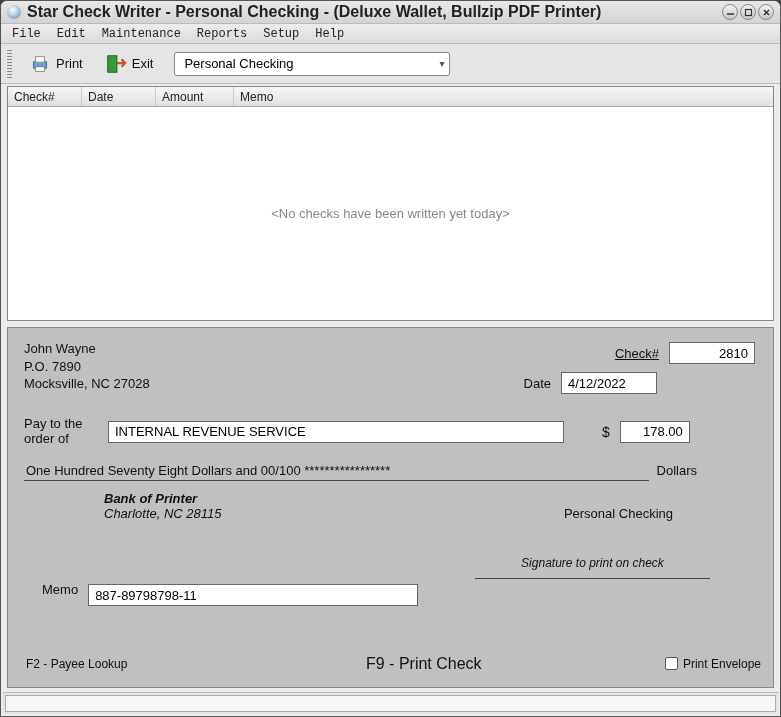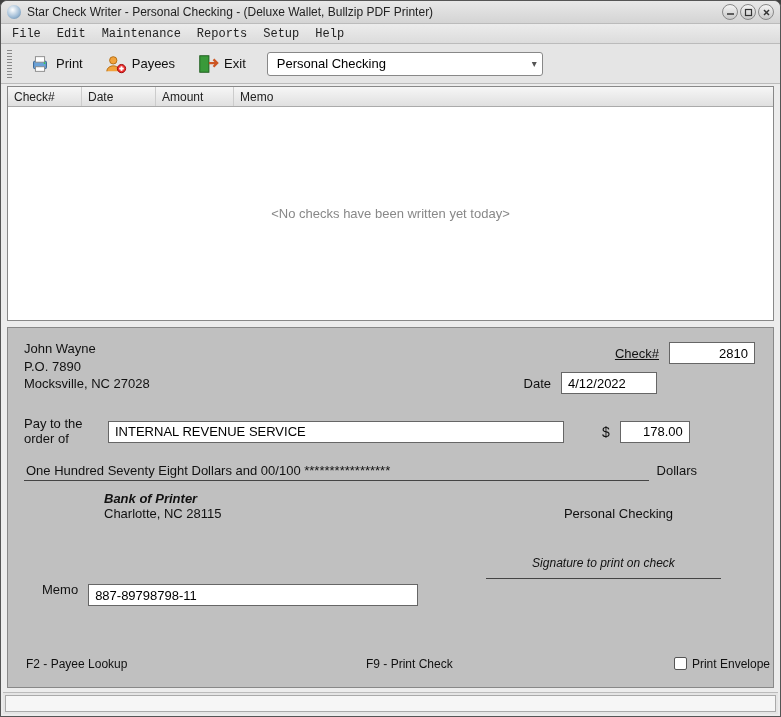--- a/index.html
+++ b/index.html
@@ -29,22 +29,22 @@
     padding: 0 6px;
     border-bottom: 1px solid #bbb;
   }
   .titlebar .app-icon {
     width: 14px; height: 14px;
     border-radius: 50%;
     background: radial-gradient(circle at 40% 35%, #fff, #9bb9d4 60%, #5a7a99);
     margin-right: 6px;
   }
   .titlebar .title {
-    font-weight: normal;
-    font-size: 12px;
+    font-weight: bold;
+    font-size: 16px;
     color: #222;
     flex: 1;
   }
   .titlebar .win-btns { display: flex; gap: 2px; }
   .titlebar .win-btn {
     width: 16px; height: 16px;
     border-radius: 50%;
     background: linear-gradient(to bottom, #f4f4f4, #c8c8c8);
     border: 1px solid #888;
     display:flex; align-items:center; justify-content:center;
@@ -155,30 +155,30 @@
   .paytoline { margin-top:24px; display:flex; align-items:center; gap:10px;}
   .paytoline .lbl { width:74px; line-height:1.15;}
   .payee-input{ width:456px; }
   .dollar-sign{ margin-left:28px; font-size:14px;}
   .amount-input{ width:70px;}
   .words-row{ margin-top:16px; display:flex; align-items:baseline; gap:8px;}
   .words-line{ flex:1; border-bottom:1px solid #444; padding:0 2px 2px 2px; font-size:13px;}
   .dollars-lbl{ padding-right:60px;}
   .bank-block{ margin-top:10px; margin-left:80px; }
   .bank-name{ font-style:italic; font-weight:bold;}
-  .bank-city{ }
+  .bank-city{ font-style:italic;}
   .acct-type{ position:absolute; right:100px; top:178px; text-align:center; font-size:13px;}
-  .sig-block{ position:absolute; right:52px; top:228px; text-align:center; width:235px;}
+  .sig-block{ position:absolute; right:63px; top:228px; text-align:center; width:235px;}
   .sig-label{ font-style:italic; font-size:12px; margin-bottom:8px;}
   .sig-line{ border-top:1px solid #444; height:1px;}
   .memo-row{ position:absolute; left:34px; top:244px; display:flex; align-items:center; gap:10px;}
   .memo-input{ width:330px;margin-top:12px;}
-  .hint-row{ position:absolute; left:18px; bottom:16px; right:3px; display:flex; align-items:center;}
+  .hint-row{ position:absolute; left:18px; bottom:16px; right:12px; display:flex; align-items:center;}
   .hint1{ font-size:12px;}
-  .hint2{ position:absolute; left:340px; font-size:12px;}
+  .hint2{ position:absolute; left:340px; font-size:16px;}
   .env-row{ margin-left:auto; display:flex; align-items:flex-start; gap:5px; font-size:12px;}
   .chk{ width:13px; height:13px; border:1px solid #555; background:#fff; border-radius:2px;}
   
   .statusbar{
     height:22px;
     background:#e5e5e5;
     border-top:1px solid #bbb;
     margin:0 2px 2px 2px;
     display:flex;
   }
@@ -232,32 +232,20 @@
             <rect x="7" y="4" width="10" height="6" fill="#fff" stroke="#888"></rect>
             <rect x="7" y="15" width="10" height="5" fill="#fff" stroke="#888"></rect>
             <circle cx="17" cy="11" r="1" fill="#2dce4a"></circle>
           </svg>
       </span>
       <span>Print</span>
     </div>
     <div class="toolbtn">
       <span class="icon">
         <svg width="22" height="22" viewBox="0 0 24 24">
-            <circle cx="9" cy="8" r="4" fill="#f2a33c" stroke="#b06a10"></circle>
-            <path d="M2 20c0-4 4-6 7-6s7 2 7 6" fill="#f2a33c" stroke="#b06a10"></path>
-            <circle cx="18" cy="17" r="4.5" fill="#e33" stroke="#900"></circle>
-            <rect x="17" y="14.5" width="2" height="5" fill="#fff"></rect>
-            <rect x="15.5" y="16" width="5" height="2" fill="#fff"></rect>
-          </svg>
-      </span>
-      <span>Payees</span>
-    </div>
-    <div class="toolbtn">
-      <span class="icon">
-        <svg width="22" height="22" viewBox="0 0 24 24">
             <rect x="3" y="3" width="10" height="18" fill="#3a9a3a" stroke="#1a5a1a"></rect>
             <path d="M13 11 L21 11 M18 7 L22 11 L18 15" fill="none" stroke="#c52" stroke-width="2.5"></path>
           </svg>
       </span>
       <span>Exit</span>
     </div>
     <div class="account-dd">
       <span>Personal Checking</span>
       <span class="dd-arrow">▾</span>
     </div>

